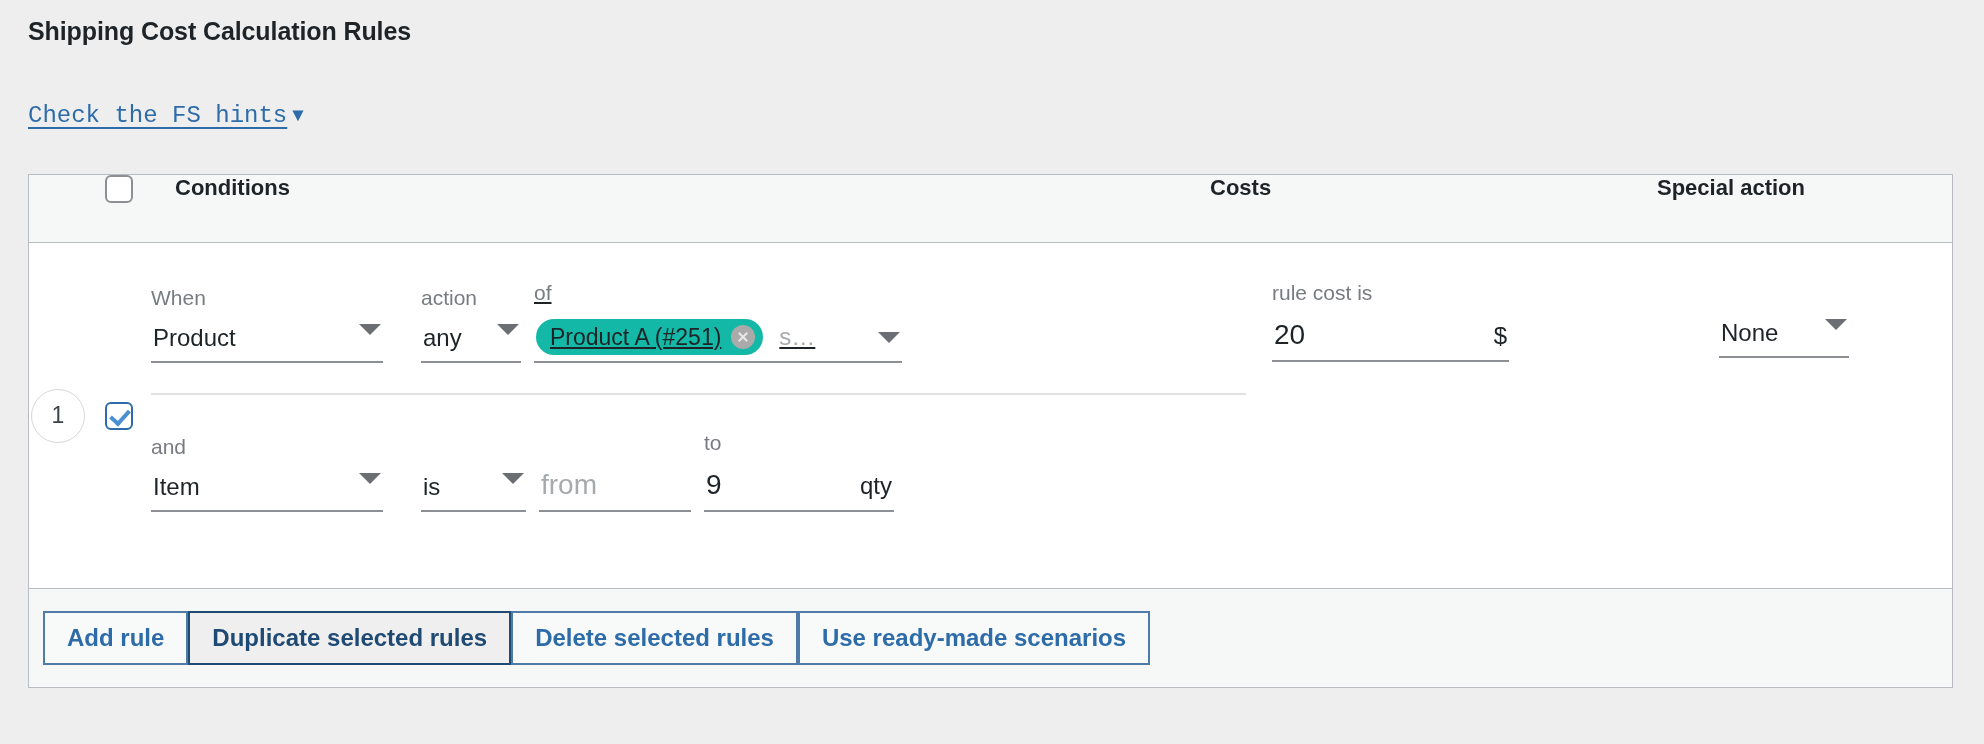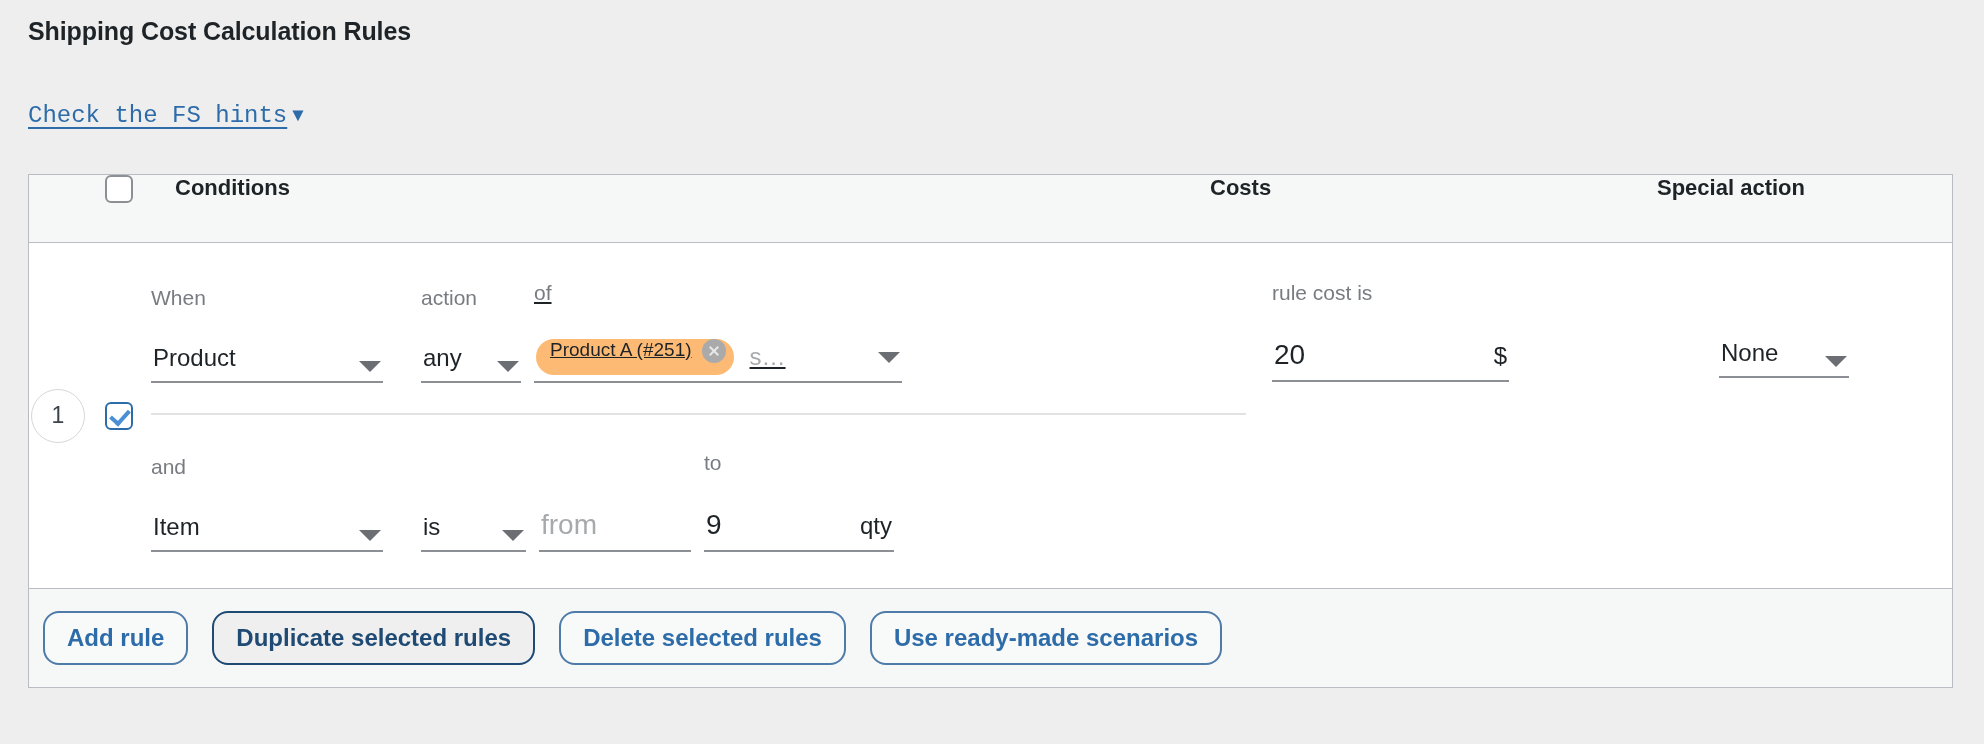--- a/index.html
+++ b/index.html
@@ -168,36 +168,35 @@
     height: 0;
     border-top: 2px solid #e2e2e2;
     width: 1095px;
     margin-top: 30px;
   }
 
   .field {
     display: flex;
     flex-direction: column;
     justify-content: flex-end;
-    gap: 20px;
   }
 
   .field-label {
     font-size: 21px;
     color: #787c82;
     line-height: 24px;
     margin-bottom: 14px;
     height: 24px;
   }
   .field-label.blank { color: transparent; }
 
   .select-ctl {
     border-bottom: 2px solid #8c8f94;
     display: flex;
-    align-items: flex-end;
+    align-items: flex-start;
     justify-content: space-between;
     padding: 0 2px 9px 2px;
     box-sizing: border-box;
     cursor: pointer;
   }
   .select-val {
     font-size: 24px;
     color: #1d2327;
     white-space: nowrap;
     overflow: hidden;
@@ -236,26 +235,26 @@
   
   .chip-ctl {
     border-bottom: 2px solid #8c8f94;
     display: flex;
     align-items: center;
     padding: 0 2px 6px 2px;
     box-sizing: border-box;
   }
   .chip {
     display: inline-flex;
-    align-items: flex-start;
-    background: #fdba74;
+    align-items: center;
+    background: #14b8a6;
     border-radius: 18px;
     height: 36px;
     padding: 0 8px 0 14px;
-    font-size: 19px;
+    font-size: 23px;
     color: #1d2327;
     white-space: nowrap;
   }
   .chip-x {
     width: 24px;
     height: 24px;
     border-radius: 50%;
     background: #aaaaaa;
     margin-left: 10px;
     position: relative;
@@ -317,23 +316,23 @@
     display: flex;
     align-items: center;
   }
   .btn {
     font-family: "Liberation Sans", sans-serif;
     font-size: 24px;
     font-weight: bold;
     color: #2d6ca9;
     background: #f8f9f9;
     border: 2px solid #4e7ba8;
-    border-radius: 16px;
+    border-radius: 0;
     padding: 11px 22px;
-    margin-right: 24px;
+    margin-right: 0;
     cursor: pointer;
     line-height: 28px;
     white-space: nowrap;
   }
   .btn.focused {
     border-color: #1e4a73;
     background: #efefef;
     color: #1e4a73;
   }
 </style>

